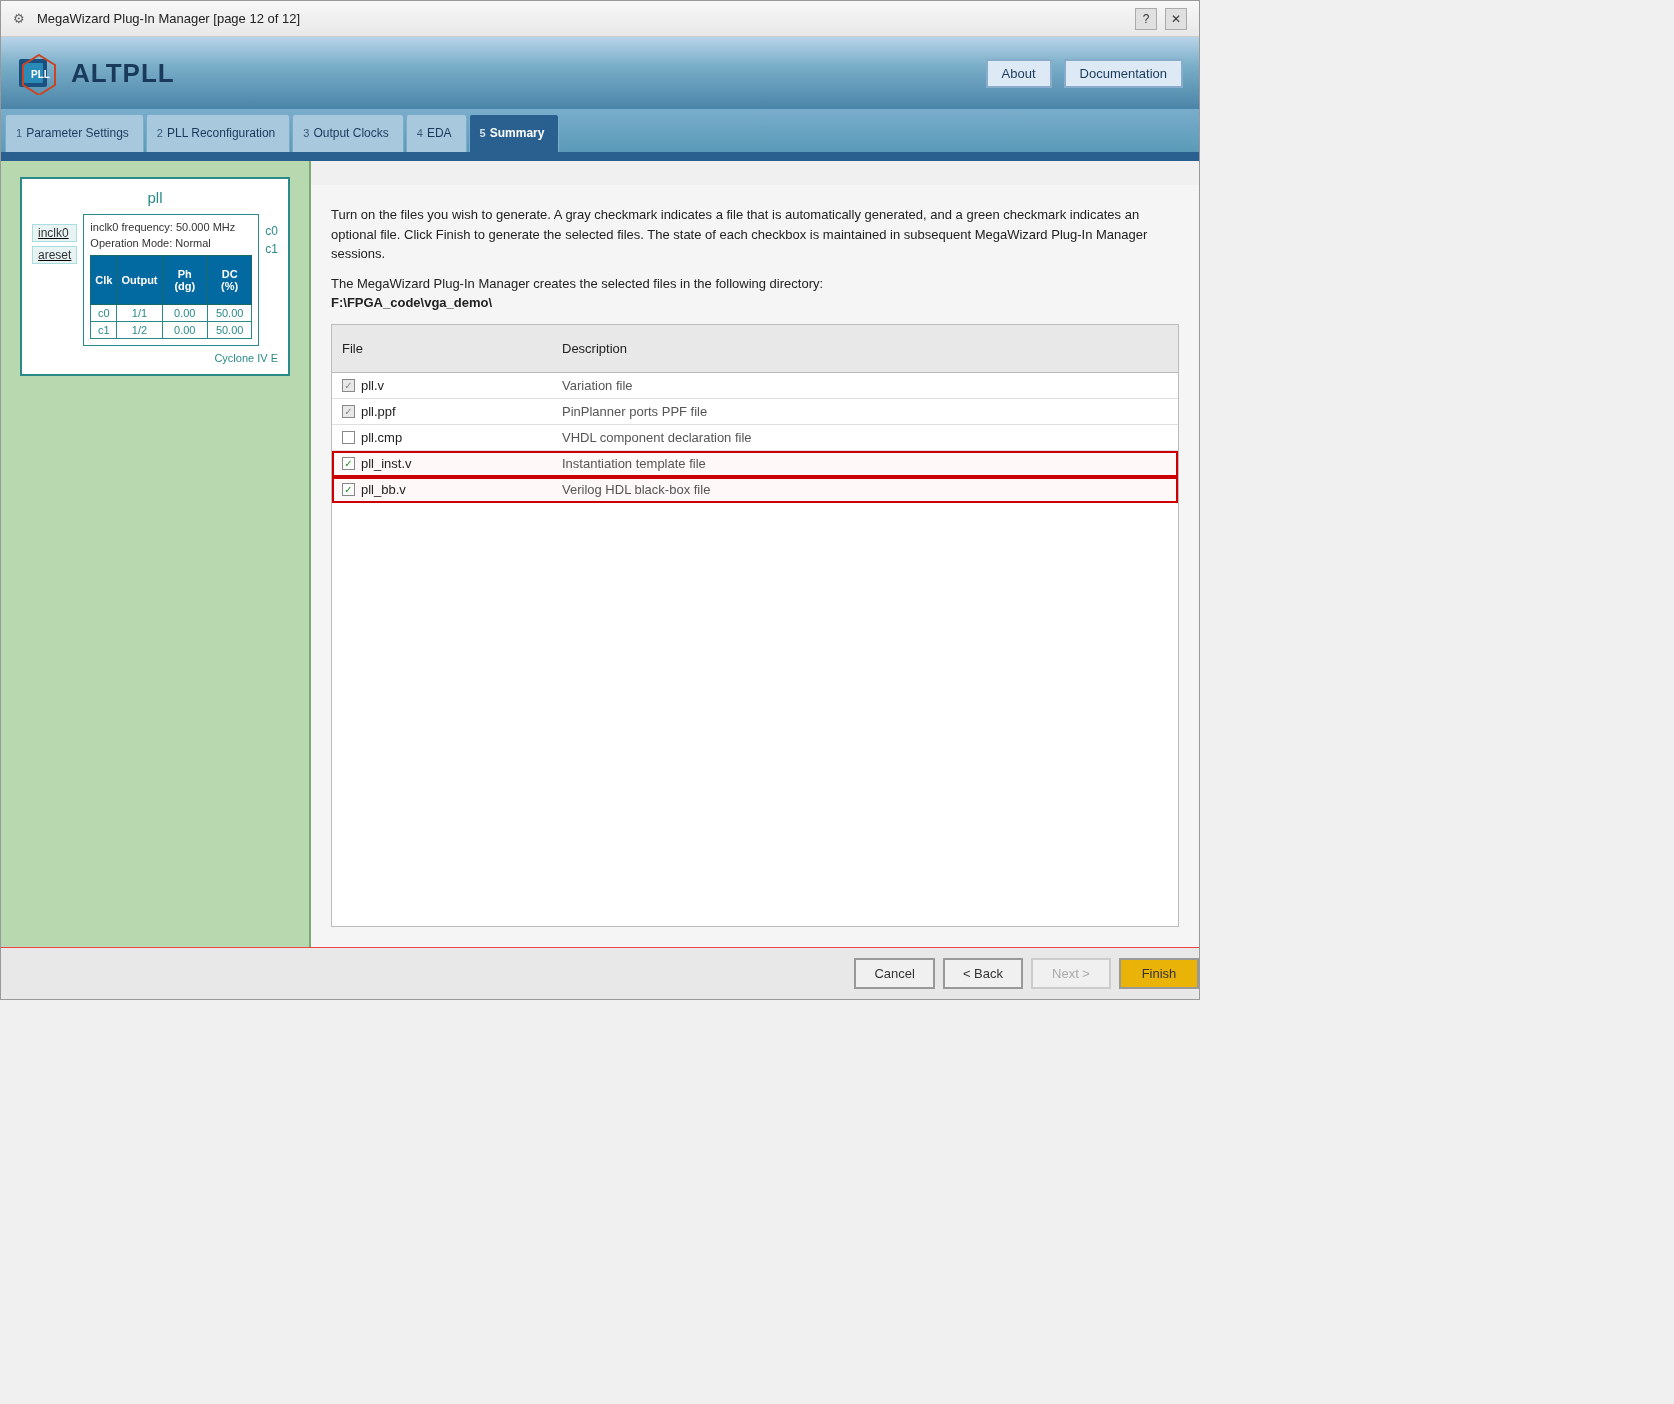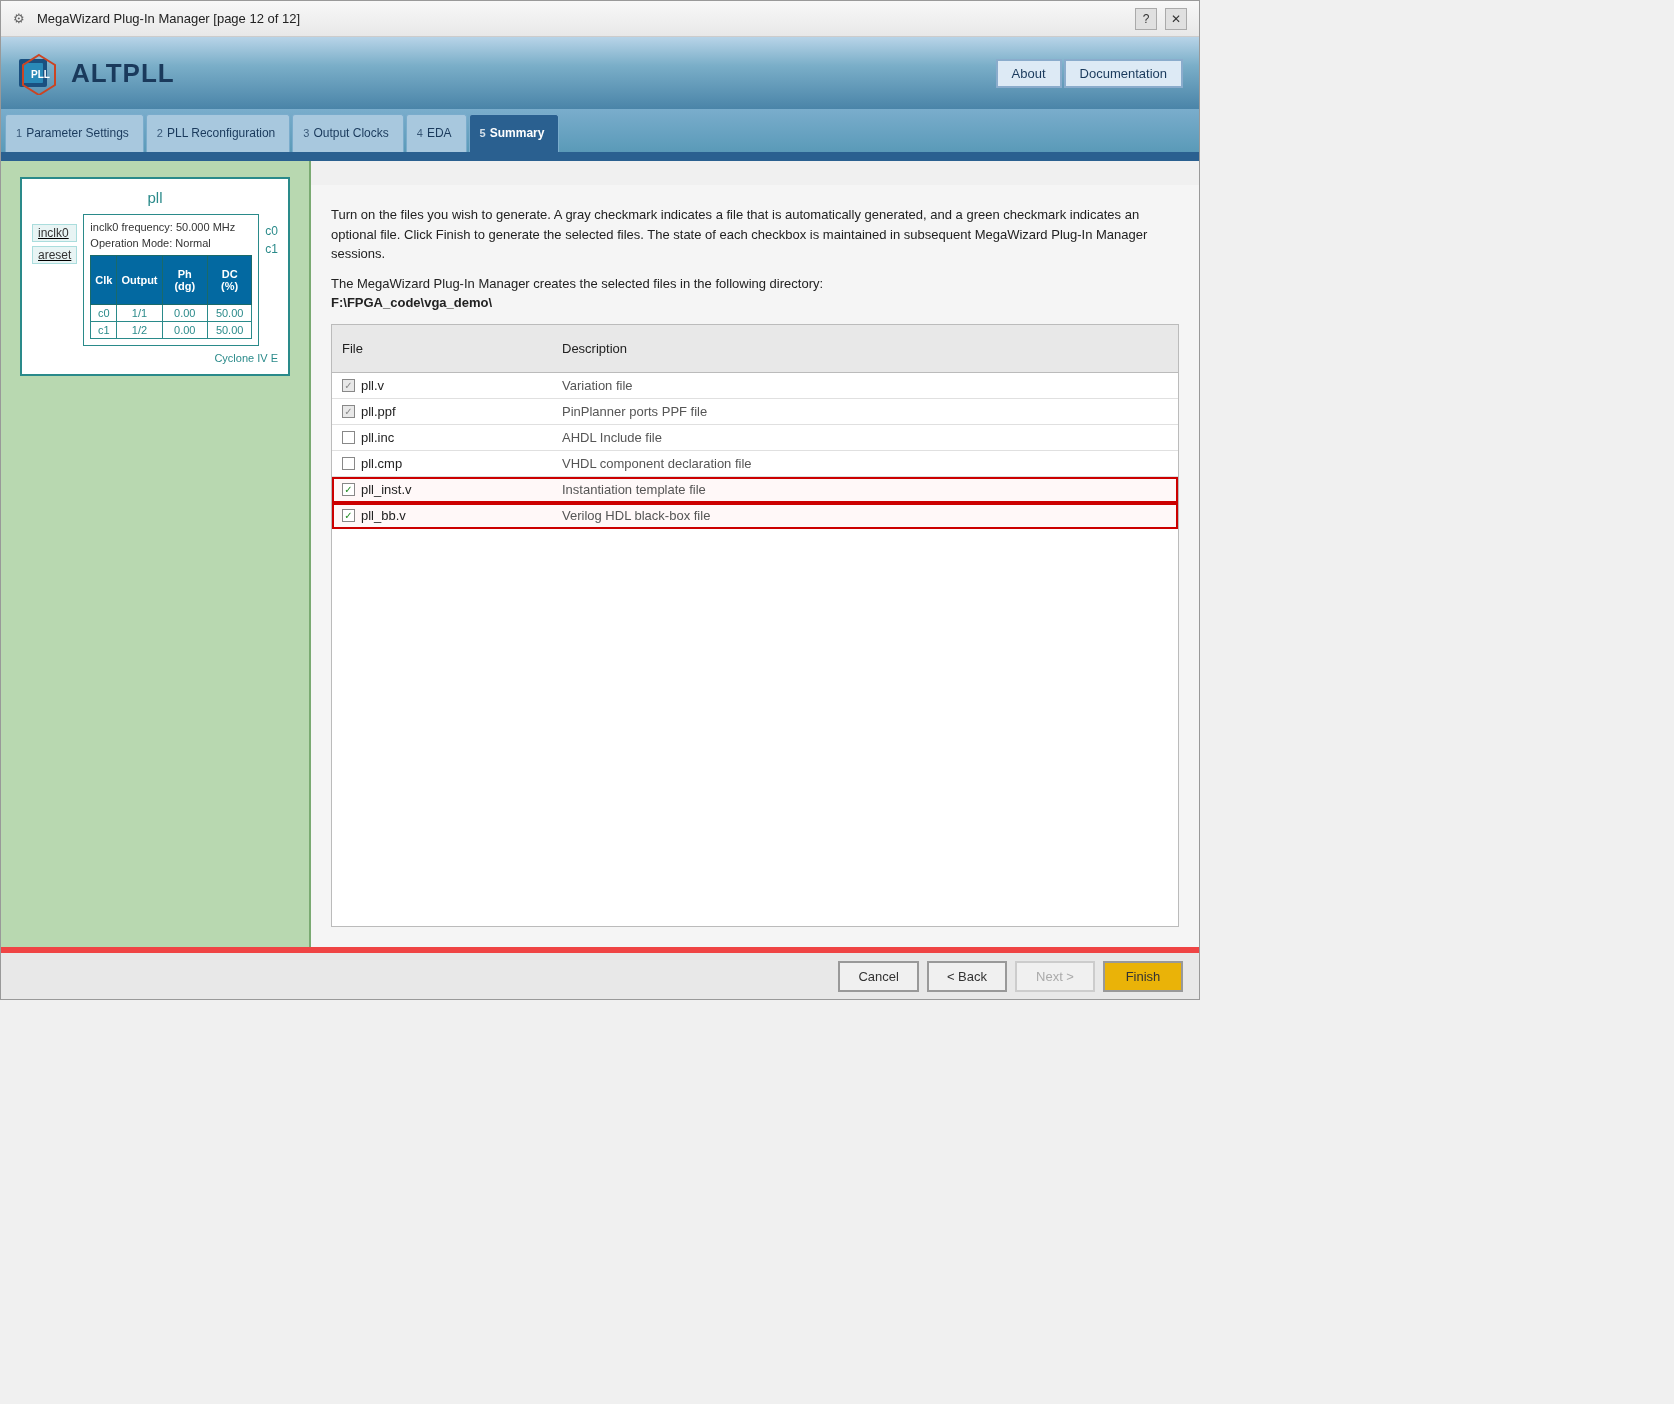--- a/index.html
+++ b/index.html
@@ -83,21 +83,21 @@
       height: 44px;
     }
     .logo-text {
       font-size: 26px;
       font-weight: bold;
       color: #1a3a5c;
       letter-spacing: 1px;
     }
     .header-buttons {
       display: flex;
-      gap: 2px;
+      gap: 12px;
     }
     .header-btn {
       background: #ddeaf5;
       border: 2px solid #8aaccc;
       padding: 5px 14px;
       cursor: pointer;
       font-size: 13px;
       color: #1a3a5c;
       font-weight: normal;
     }
@@ -350,25 +350,25 @@
       font-size: 13px;
       color: #555;
     }
     .file-table-body {
       flex: 1;
     }
 
     
     .bottom-bar {
       background: #e8e8e8;
-      border-top: 6px solid #ef4444;
+      border-top: 1px solid #ef4444;
       display: flex;
       justify-content: flex-end;
       align-items: center;
-      padding: 10px 16px;
+      padding: 10px 0;
       gap: 8px;
       height: 52px;
       flex-shrink: 0;
     }
     .bottom-btn {
       background: #f0f0f0;
       border: 2px solid #999;
       padding: 6px 18px;
       cursor: pointer;
       font-size: 13px;
@@ -513,27 +513,20 @@
                 <div class="checkbox checked-gray">
                   <span class="checkmark-gray">✓</span>
                 </div>
                 <span class="file-name">pll.ppf</span>
               </div>
               <div><span class="file-desc">PinPlanner ports PPF file</span></div>
             </div>
             <div class="file-row">
               <div class="file-cell">
                 <div class="checkbox"></div>
-                <span class="file-name">pll.inc</span>
-              </div>
-              <div><span class="file-desc">AHDL Include file</span></div>
-            </div>
-            <div class="file-row">
-              <div class="file-cell">
-                <div class="checkbox"></div>
                 <span class="file-name">pll.cmp</span>
               </div>
               <div><span class="file-desc">VHDL component declaration file</span></div>
             </div>
             <div class="file-row highlighted">
               <div class="file-cell">
                 <div class="checkbox checked-green">
                   <span class="checkmark-green">✓</span>
                 </div>
                 <span class="file-name">pll_inst.v</span>

